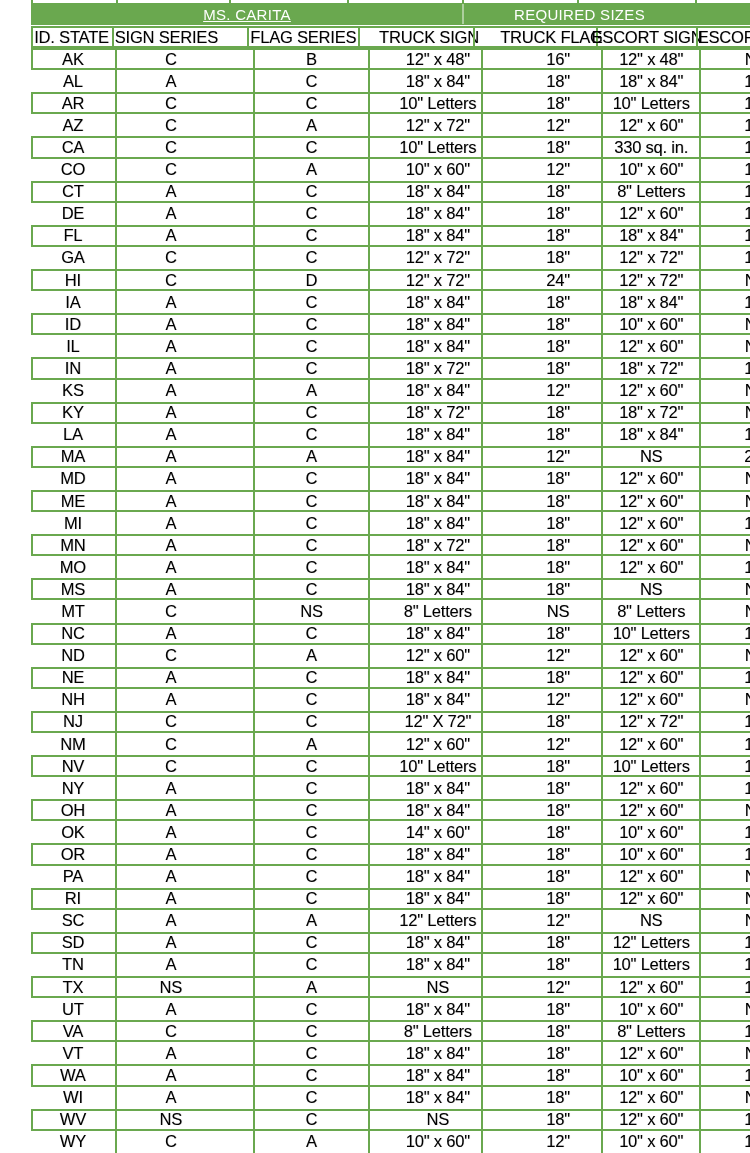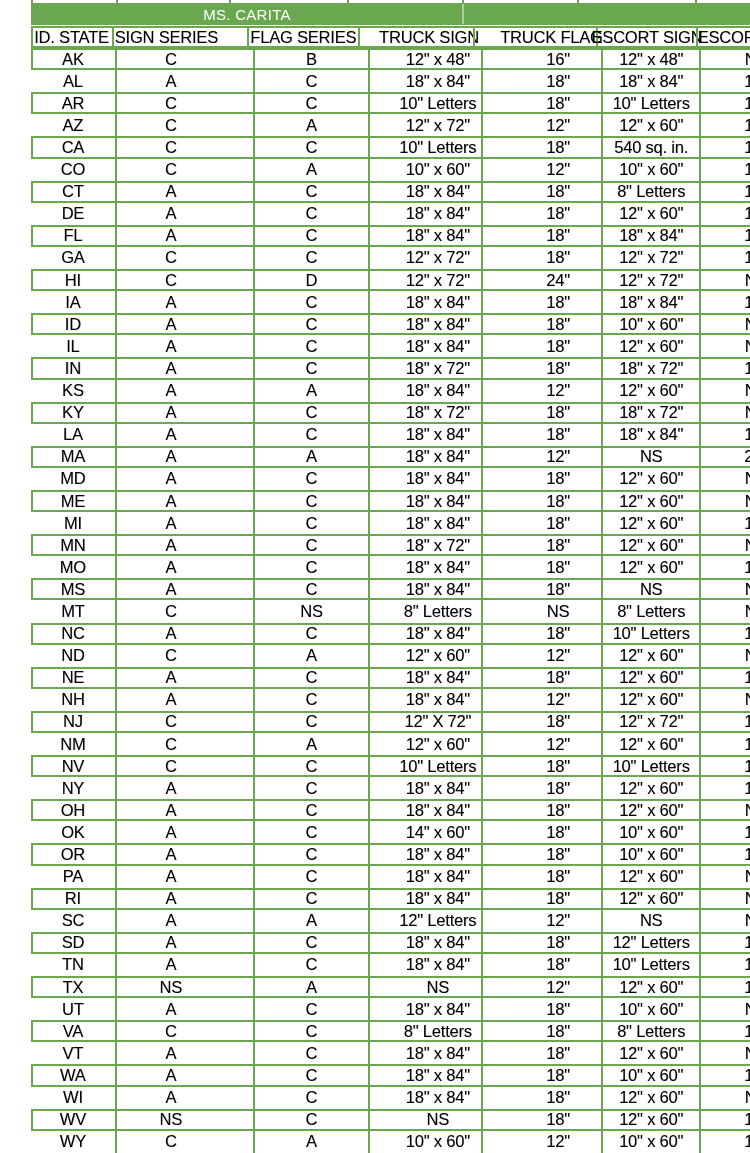--- a/index.html
+++ b/index.html
@@ -41,21 +41,21 @@
     display: flex;
   }
   .bar-cell {
     height: 100%;
     display: flex;
     align-items: center;
     justify-content: center;
     box-sizing: border-box;
     white-space: nowrap;
   }
-  .bw0 { width: 432px; }
+  .bw0 { width: 432px; text-decoration: underline; }
   .bw1 { width: 233px; }
   .bw2 { flex: 1; }
   .bar-sep {
     position: absolute;
     left: 431px; top: 1px; bottom: 1px; width: 1.5px;
     background: rgba(255,255,255,0.45);
   }
   
   .row {
     position: relative;
@@ -106,20 +106,23 @@
       <div class="tick" style="left:316px"></div>
       <div class="tick" style="left:431px"></div>
       <div class="tick" style="left:546px"></div>
       <div class="tick" style="left:664px"></div>
     </div>
 
     <div class="bar">
       <div class="bar-cell bw0">
         <span>MS. CARITA</span>
       </div>
+      <div class="bar-cell bw1">
+        <span>REQUIRED SIZES</span>
+      </div>
       <div class="bar-cell bw2"></div>
       <div class="bar-sep"></div>
     </div>
 
     <div class="row boxed">
       <div class="cell c0">ID. STATE</div>
       <div class="cell c1">SIGN SERIES</div>
       <div class="cell c2">FLAG SERIES</div>
       <div class="cell c3">TRUCK SIGN</div>
       <div class="cell c4">TRUCK FLAG</div>
@@ -163,21 +166,21 @@
           <div class="cell c4">12"</div>
           <div class="cell c5">12" x 60"</div>
           <div class="cell c6">18"</div>
         </div>
         <div class="row boxed">
           <div class="cell c0">CA</div>
           <div class="cell c1">C</div>
           <div class="cell c2">C</div>
           <div class="cell c3">10" Letters</div>
           <div class="cell c4">18"</div>
-          <div class="cell c5">540 sq. in.</div>
+          <div class="cell c5">330 sq. in.</div>
           <div class="cell c6">18"</div>
         </div>
         <div class="row">
           <div class="cell c0">CO</div>
           <div class="cell c1">C</div>
           <div class="cell c2">A</div>
           <div class="cell c3">10" x 60"</div>
           <div class="cell c4">12"</div>
           <div class="cell c5">10" x 60"</div>
           <div class="cell c6">18"</div>

